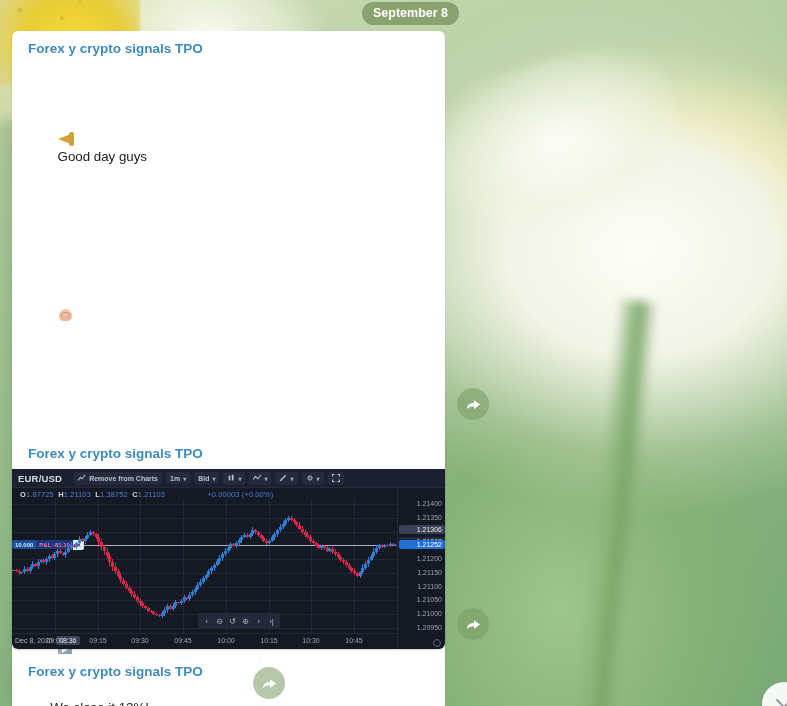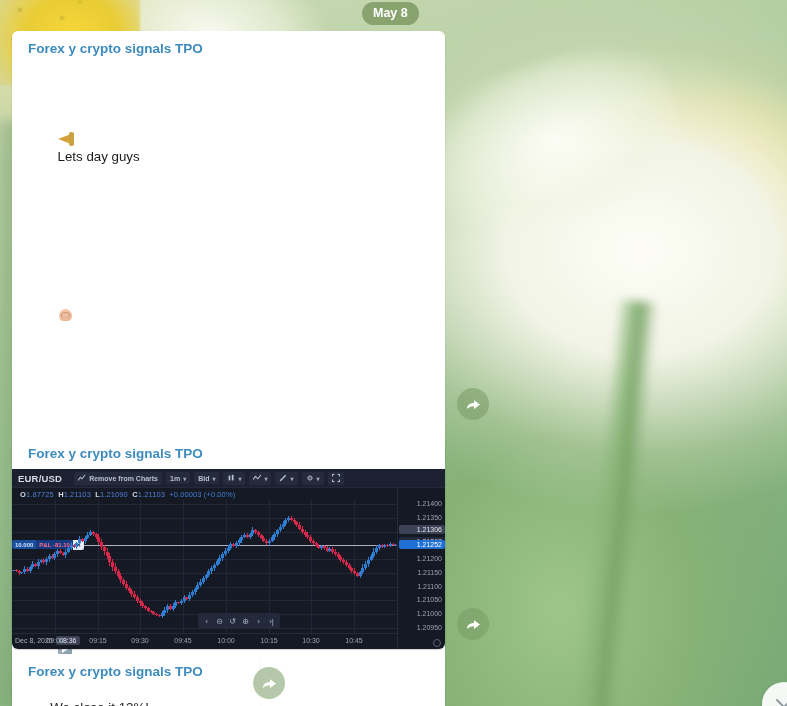--- a/index.html
+++ b/index.html
@@ -189,21 +189,21 @@
     cursor: pointer;
   }
   .tb-btn .cv { font-size: 6px; opacity: 0.85; }
   .tb-ico { width: 8px; height: 8px; display: inline-block; }
   .ohlc {
     position: absolute; left: 8px; top: 21px;
     font-size: 7.5px; white-space: nowrap; letter-spacing: 0.1px;
   }
   .ohlc b { color: #d5dae5; font-weight: bold; }
   .ohlc .v { color: #4f7fd6; }
-  .ohlc .chg { color: #3f7fd4; }
+  .ohlc .chg { color: #3f7fd4; margin-left: 38px; }
   .plot { position: absolute; left: 0; top: 30px; right: 48px; bottom: 16px; }
   .grid-v, .grid-h {
     position: absolute; background: #21263a;
   }
   .grid-v { width: 1px; top: 0; bottom: 0; }
   .grid-h { height: 1px; left: 0; right: 0; }
   .candle { position: absolute; width: 3px; }
   .wick { position: absolute; left: 1px; width: 1px; }
   .body { position: absolute; left: 0; width: 3px; min-height: 1px; }
   .up   { background: #2e7fd4; }
@@ -280,29 +280,29 @@
   <div class="wp-petal-a"></div>
   <div class="wp-petal-b"></div>
   <div class="wp-stem"></div>
   <div class="wp-pollen"></div>
   <div class="wp-pollen-dots"></div>
   <div class="wp-dark-left"></div>
 </div>
 
 <div id="chat">
 
-  <div class="date-badge">May 8</div>
+  <div class="date-badge">September 8</div>
 
   <div class="bubble msg1">
     <div class="author">Forex y crypto signals TPO</div>
     <div class="msg-text">
 
       <div class="para tight">
         <span class="ic ic-mega"></span>
-        <span>Lets day guys</span>
+        <span>Good day guys</span>
       </div>
       <div style="height:14px"></div>
 
       <div class="para tight">
         <span class="ic ic-muscle"></span>
       </div>
       <div style="height:14px"></div>
 
       <div class="para tight">
         <span class="ic ic-green"></span>
@@ -398,21 +398,21 @@
         <span class="tb-btn">
           <svg class="tb-ico" viewBox="0 0 10 10">
             <path d="M0.5 3V0.5H3M7 0.5H9.5V3M9.5 7V9.5H7M3 9.5H0.5V7" fill="none" stroke="#b9c0cf" stroke-width="1.3"></path>
           </svg>
         </span>
       </div>
 
       <div class="ohlc">
         <b>O</b><span class="v">1.87725</span>&nbsp;
         <b>H</b><span class="v">1.21103</span>&nbsp;
-        <b>L</b><span class="v">1.21090</span>&nbsp;
+        <b>L</b><span class="v">1.38752</span>&nbsp;
         <b>C</b><span class="v">1.21103</span>&nbsp;
         <span class="chg">+0.00003 (+0.00%)</span>
       </div>
 
       <div class="plot" id="plot">
           <div class="grid-v" style="left: 342px;"></div>
           <div class="grid-v" style="left: 299px;"></div>
           <div class="grid-v" style="left: 257px;"></div>
           <div class="grid-v" style="left: 214px;"></div>
           <div class="grid-v" style="left: 171px;"></div>

